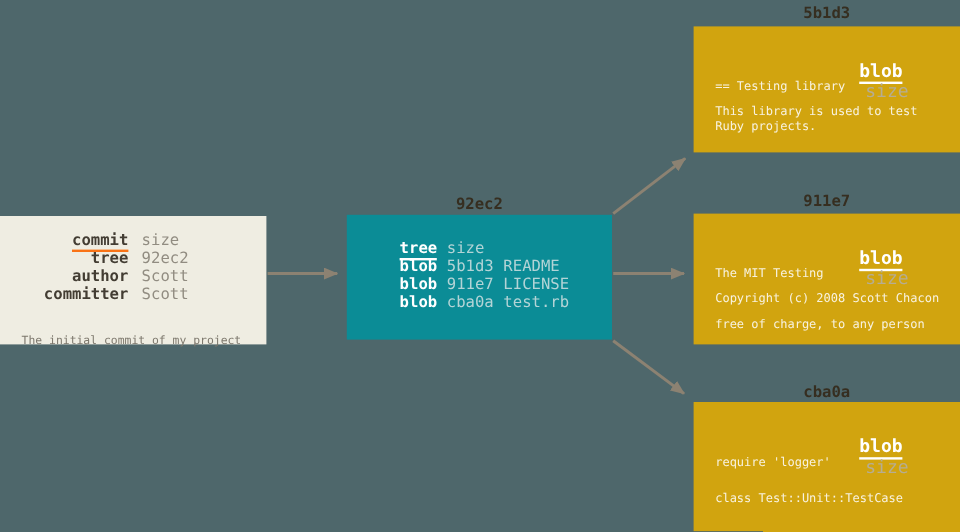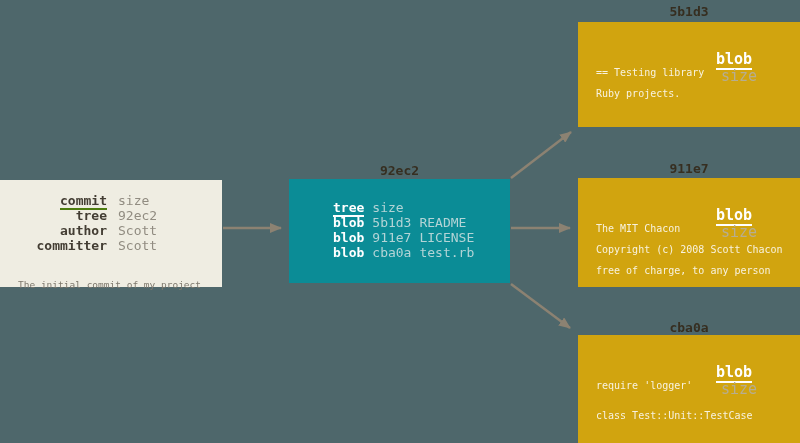--- a/index.html
+++ b/index.html
@@ -30,21 +30,21 @@
   .commit-box { background: #efede2; padding-top: 13px; }
   .crow {
     display: grid;
     grid-template-columns: 107px 1fr;
     column-gap: 11px;
     font-size: 13px;
     line-height: 15px;
   }
   .crow .ckey { text-align: right; font-weight: bold; color: #433d33; }
   .crow .cval { color: #918c81; }
-  .u-dark { border-bottom: 2px solid #4d7c0f; padding-bottom: 0px; }
+  .u-dark { border-bottom: 2px solid #f97316; padding-bottom: 0px; }
   .commit-msg {
     margin-top: 26px;
     padding-left: 18px;
     font-size: 9.5px;
     line-height: 11px;
     color: #7d786d;
     white-space: pre;
   }
 
   
@@ -131,32 +131,33 @@
 
   <div class="obj-label" style="left:578px; top:4px; width:222px;">5b1d3</div>
   <div class="box gold-box" style="left:578px; top:22px; width:222px; height:105px;">
     <div class="gold-title">
       <span class="gkey">blob</span>
       <span class="gsize">size</span>
     </div>
     <div class="gold-body">
       <div class="gold-line">== Testing library</div>
       <div class="gold-line"></div>
+      <div class="gold-line">This library is used to test</div>
       <div class="gold-line">Ruby projects.</div>
     </div>
   </div>
 
   <div class="obj-label" style="left:578px; top:161px; width:222px;">911e7</div>
   <div class="box gold-box" style="left:578px; top:178px; width:222px; height:109px;">
     <div class="gold-title">
       <span class="gkey">blob</span>
       <span class="gsize">size</span>
     </div>
     <div class="gold-body">
-      <div class="gold-line">The MIT Chacon</div>
+      <div class="gold-line">The MIT Testing</div>
       <div class="gold-line"></div>
       <div class="gold-line">Copyright (c) 2008 Scott Chacon</div>
       <div class="gold-line"></div>
       <div class="gold-line">free of charge, to any person</div>
     </div>
   </div>
 
   <div class="obj-label" style="left:578px; top:320px; width:222px;">cba0a</div>
   <div class="box gold-box" style="left:578px; top:335px; width:222px; height:108px;">
     <div class="gold-title">

